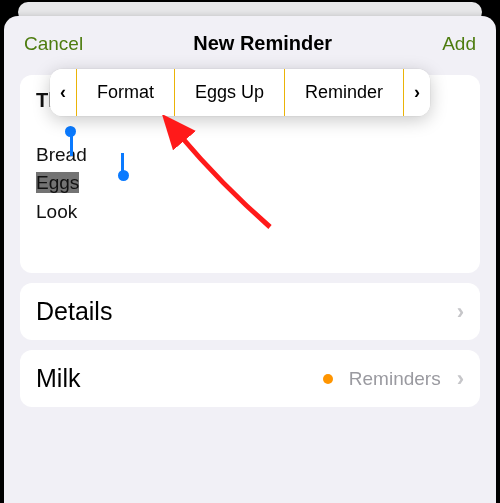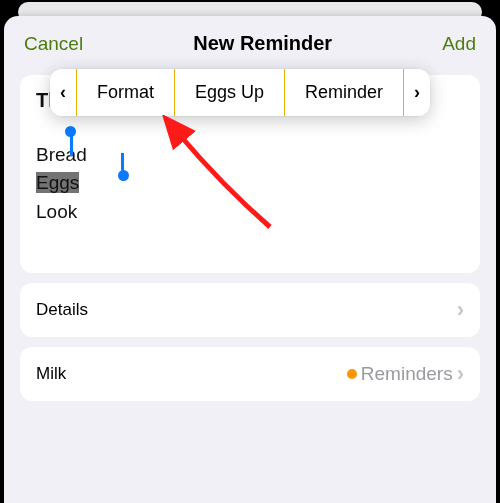--- a/index.html
+++ b/index.html
@@ -4,23 +4,23 @@
 <style>
   html,body{margin:0;padding:0;font-family:-apple-system,BlinkMacSystemFont,"Helvetica Neue",sans-serif;background:#000;width:500px;height:503px;overflow:hidden}
   .bgcard{position:absolute;left:18px;top:2px;right:18px;height:20px;background:#e8e8ea;border-radius:14px}
   .sheet{position:absolute;left:4px;right:4px;top:16px;bottom:0;background:#f1f0f6;border-top-left-radius:14px;border-top-right-radius:14px;box-shadow:0 -1px 6px rgba(0,0,0,.15)}
   .navbar{display:flex;align-items:center;justify-content:space-between;padding:16px 20px 10px}
   .nav-title{font-size:20px;font-weight:700;color:#000000}
   .nav-btn{font-size:19px;color:#4d7c0f;background:none;border:none;padding:0}
   .nav-btn.bold{font-weight:400}
   .card{background:#fff;border-radius:12px;margin:10px 16px;padding:14px 16px}
   .row-card{display:flex;align-items:center;justify-content:space-between}
-  .row-label{font-size:17px;font-weight:500;color:#000}
+  .row-label{font-size:25px;font-weight:500;color:#000}
   .chev{color:#c6c6c9;font-size:22px;font-weight:600}
-  .list-right{display:flex;align-items:center;gap:4px}
+  .list-right{display:flex;align-items:center;gap:16px}
   .dot{width:10px;height:10px;border-radius:50%;display:inline-block}
   .list-name{color:#9a9aa0;font-size:19px}
   .note-card{position:relative;min-height:170px}
   .title-line{font-size:20px;font-weight:600;color:#111;position:relative;z-index:1}
   .lh1{position:absolute;left:48px;right:52px;top:1px;height:3px;background:#fff;z-index:2}
   .note-line{font-size:19px;color:#111;line-height:1.18;margin-top:6px;position:relative;z-index:1}
   .sel{background:#737373;padding:0 0}
   .handle{position:absolute;width:11px;height:11px;border-radius:50%;background:#0a7aff;z-index:2}
   .handle-tl{left:45px;top:51px}
   .handle-br{left:98px;top:95px}

